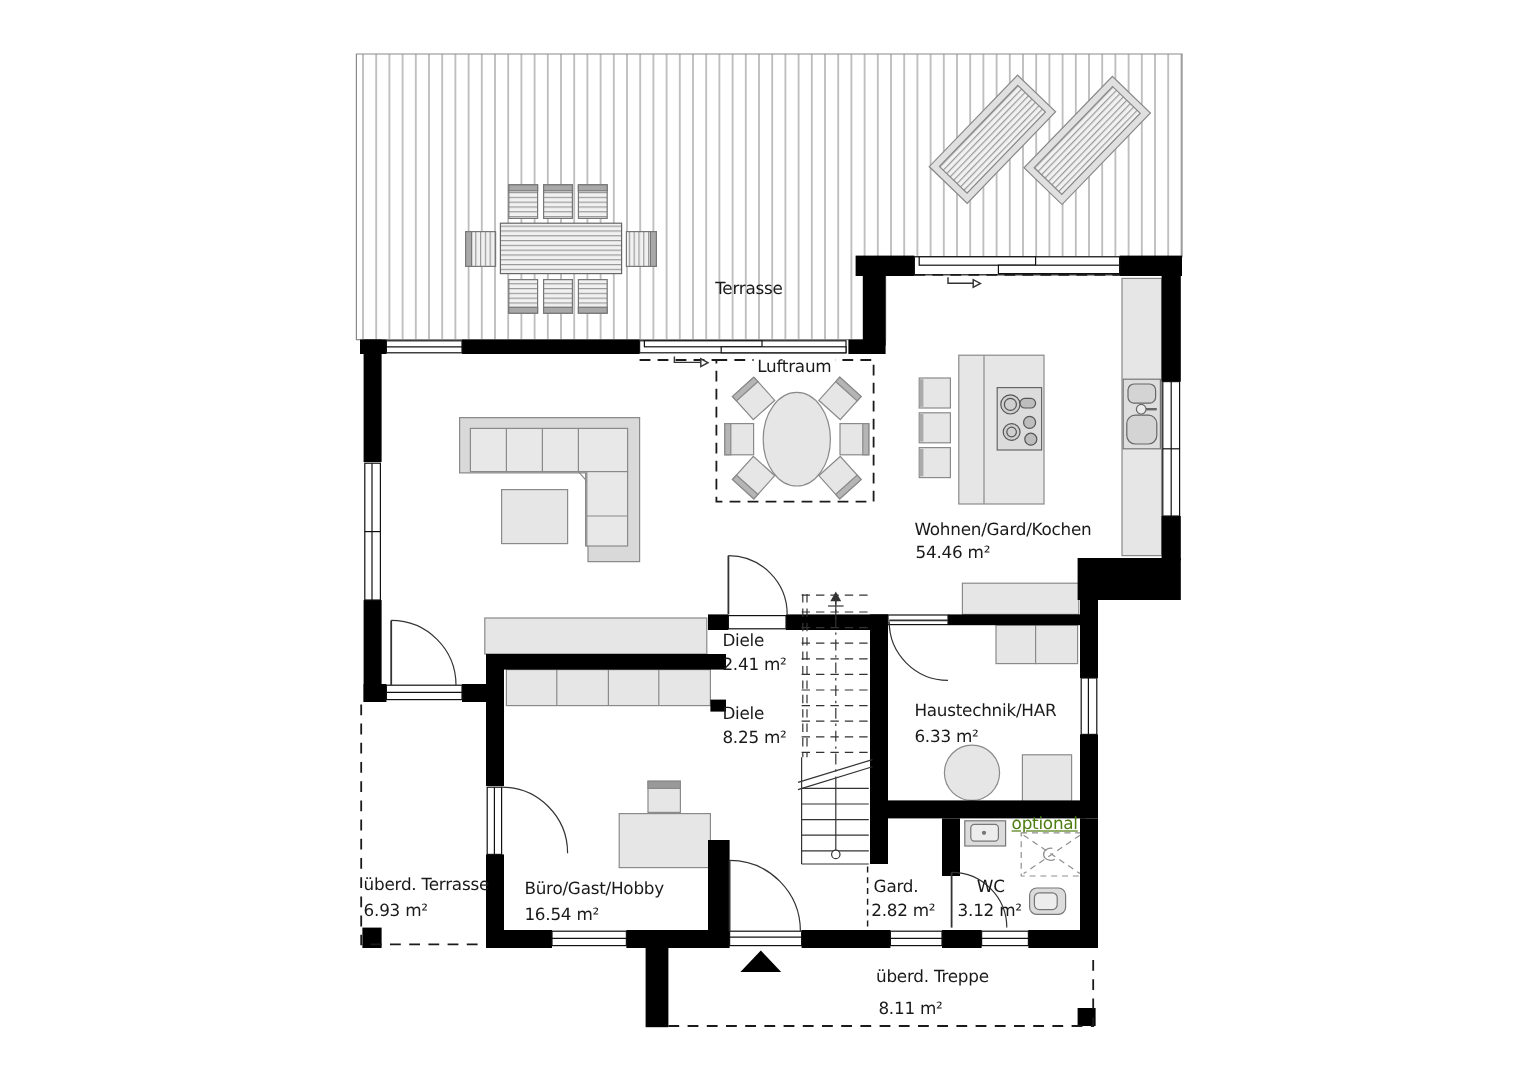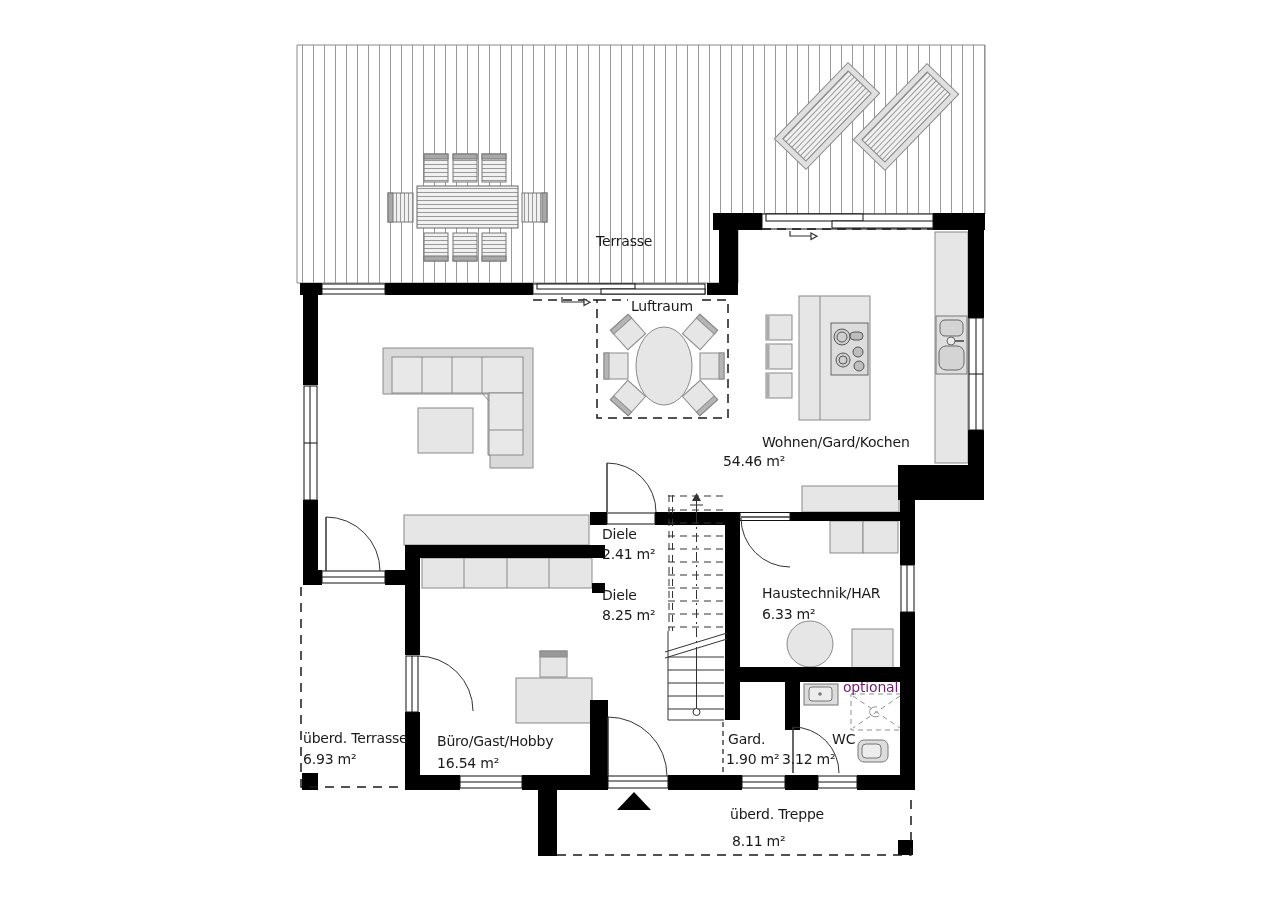--- a/index.html
+++ b/index.html
@@ -2,21 +2,21 @@
 <html><head>
 <meta charset="utf-8">
 <style>
   html,body{margin:0;padding:0;background:#ffffff;}
   .plan{position:relative;width:1152px;height:905px;background:#fff;overflow:hidden;
         font-family:"DejaVu Sans","Liberation Sans",sans-serif;}
   .plan svg{position:absolute;left:0;top:0;}
   .lbl{position:absolute;font-size:14px;line-height:16px;color:#1a1a1a;
        letter-spacing:-0.2px;white-space:nowrap;}
   .lbl.bg{background:#fff;padding:0 3px;text-align:center;}
-  .lbl.muted{color:#701a75;}
+  .lbl.muted{color:#4d7c0f;text-decoration:underline;}
 </style>
 </head>
 <body>
 
 <div class="plan">
 
 <svg width="1280" height="905" viewBox="0 0 1280 905">
   <defs>
     <pattern id="deck" x="0" y="0" width="11" height="11" patternUnits="userSpaceOnUse">
       <rect width="11" height="11" fill="#ffffff"></rect>
@@ -317,41 +317,41 @@
   </g>
   <g>
     <polygon points="617,810 651,810 634,792" fill="#000"></polygon>
   </g>
 </svg>
 
 <div class="lbl" style="left:596px;top:233px">Terrasse</div>
 <div class="lbl bg" style="left:628px;top:298px">Luftraum</div>
 
 <div class="lbl" style="left:762px;top:434px">Wohnen/Gard/Kochen</div>
-<div class="lbl" style="left:723px;top:453px">54.46 m²</div>
+<div class="lbl" style="left:763px;top:453px">54.46 m²</div>
 
 <div class="lbl" style="left:602px;top:526px">Diele</div>
 <div class="lbl" style="left:602px;top:546px">2.41 m²</div>
 
 <div class="lbl" style="left:602px;top:587px">Diele</div>
 <div class="lbl" style="left:602px;top:607px">8.25 m²</div>
 
 <div class="lbl" style="left:762px;top:585px">Haustechnik/HAR</div>
 <div class="lbl" style="left:762px;top:606px">6.33 m²</div>
 
 <div class="lbl" style="left:303px;top:730px">überd. Terrasse</div>
 <div class="lbl" style="left:303px;top:751px">6.93 m²</div>
 
 <div class="lbl" style="left:437px;top:733px">Büro/Gast/Hobby</div>
 <div class="lbl" style="left:437px;top:755px">16.54 m²</div>
 
 <div class="lbl" style="left:728px;top:731px">Gard.</div>
-<div class="lbl" style="left:726px;top:751px">1.90 m²</div>
-
-<div class="lbl" style="left:832px;top:731px">WC</div>
-<div class="lbl" style="left:782px;top:751px">3.12 m²</div>
+<div class="lbl" style="left:726px;top:751px">2.82 m²</div>
+
+<div class="lbl" style="left:814px;top:731px">WC</div>
+<div class="lbl" style="left:798px;top:751px">3.12 m²</div>
 
 <div class="lbl" style="left:730px;top:806px">überd. Treppe</div>
 <div class="lbl" style="left:732px;top:833px">8.11 m²</div>
 
 <div class="lbl muted" style="left:843px;top:679px">optional</div>
 
 </div>
 
 </body></html>

